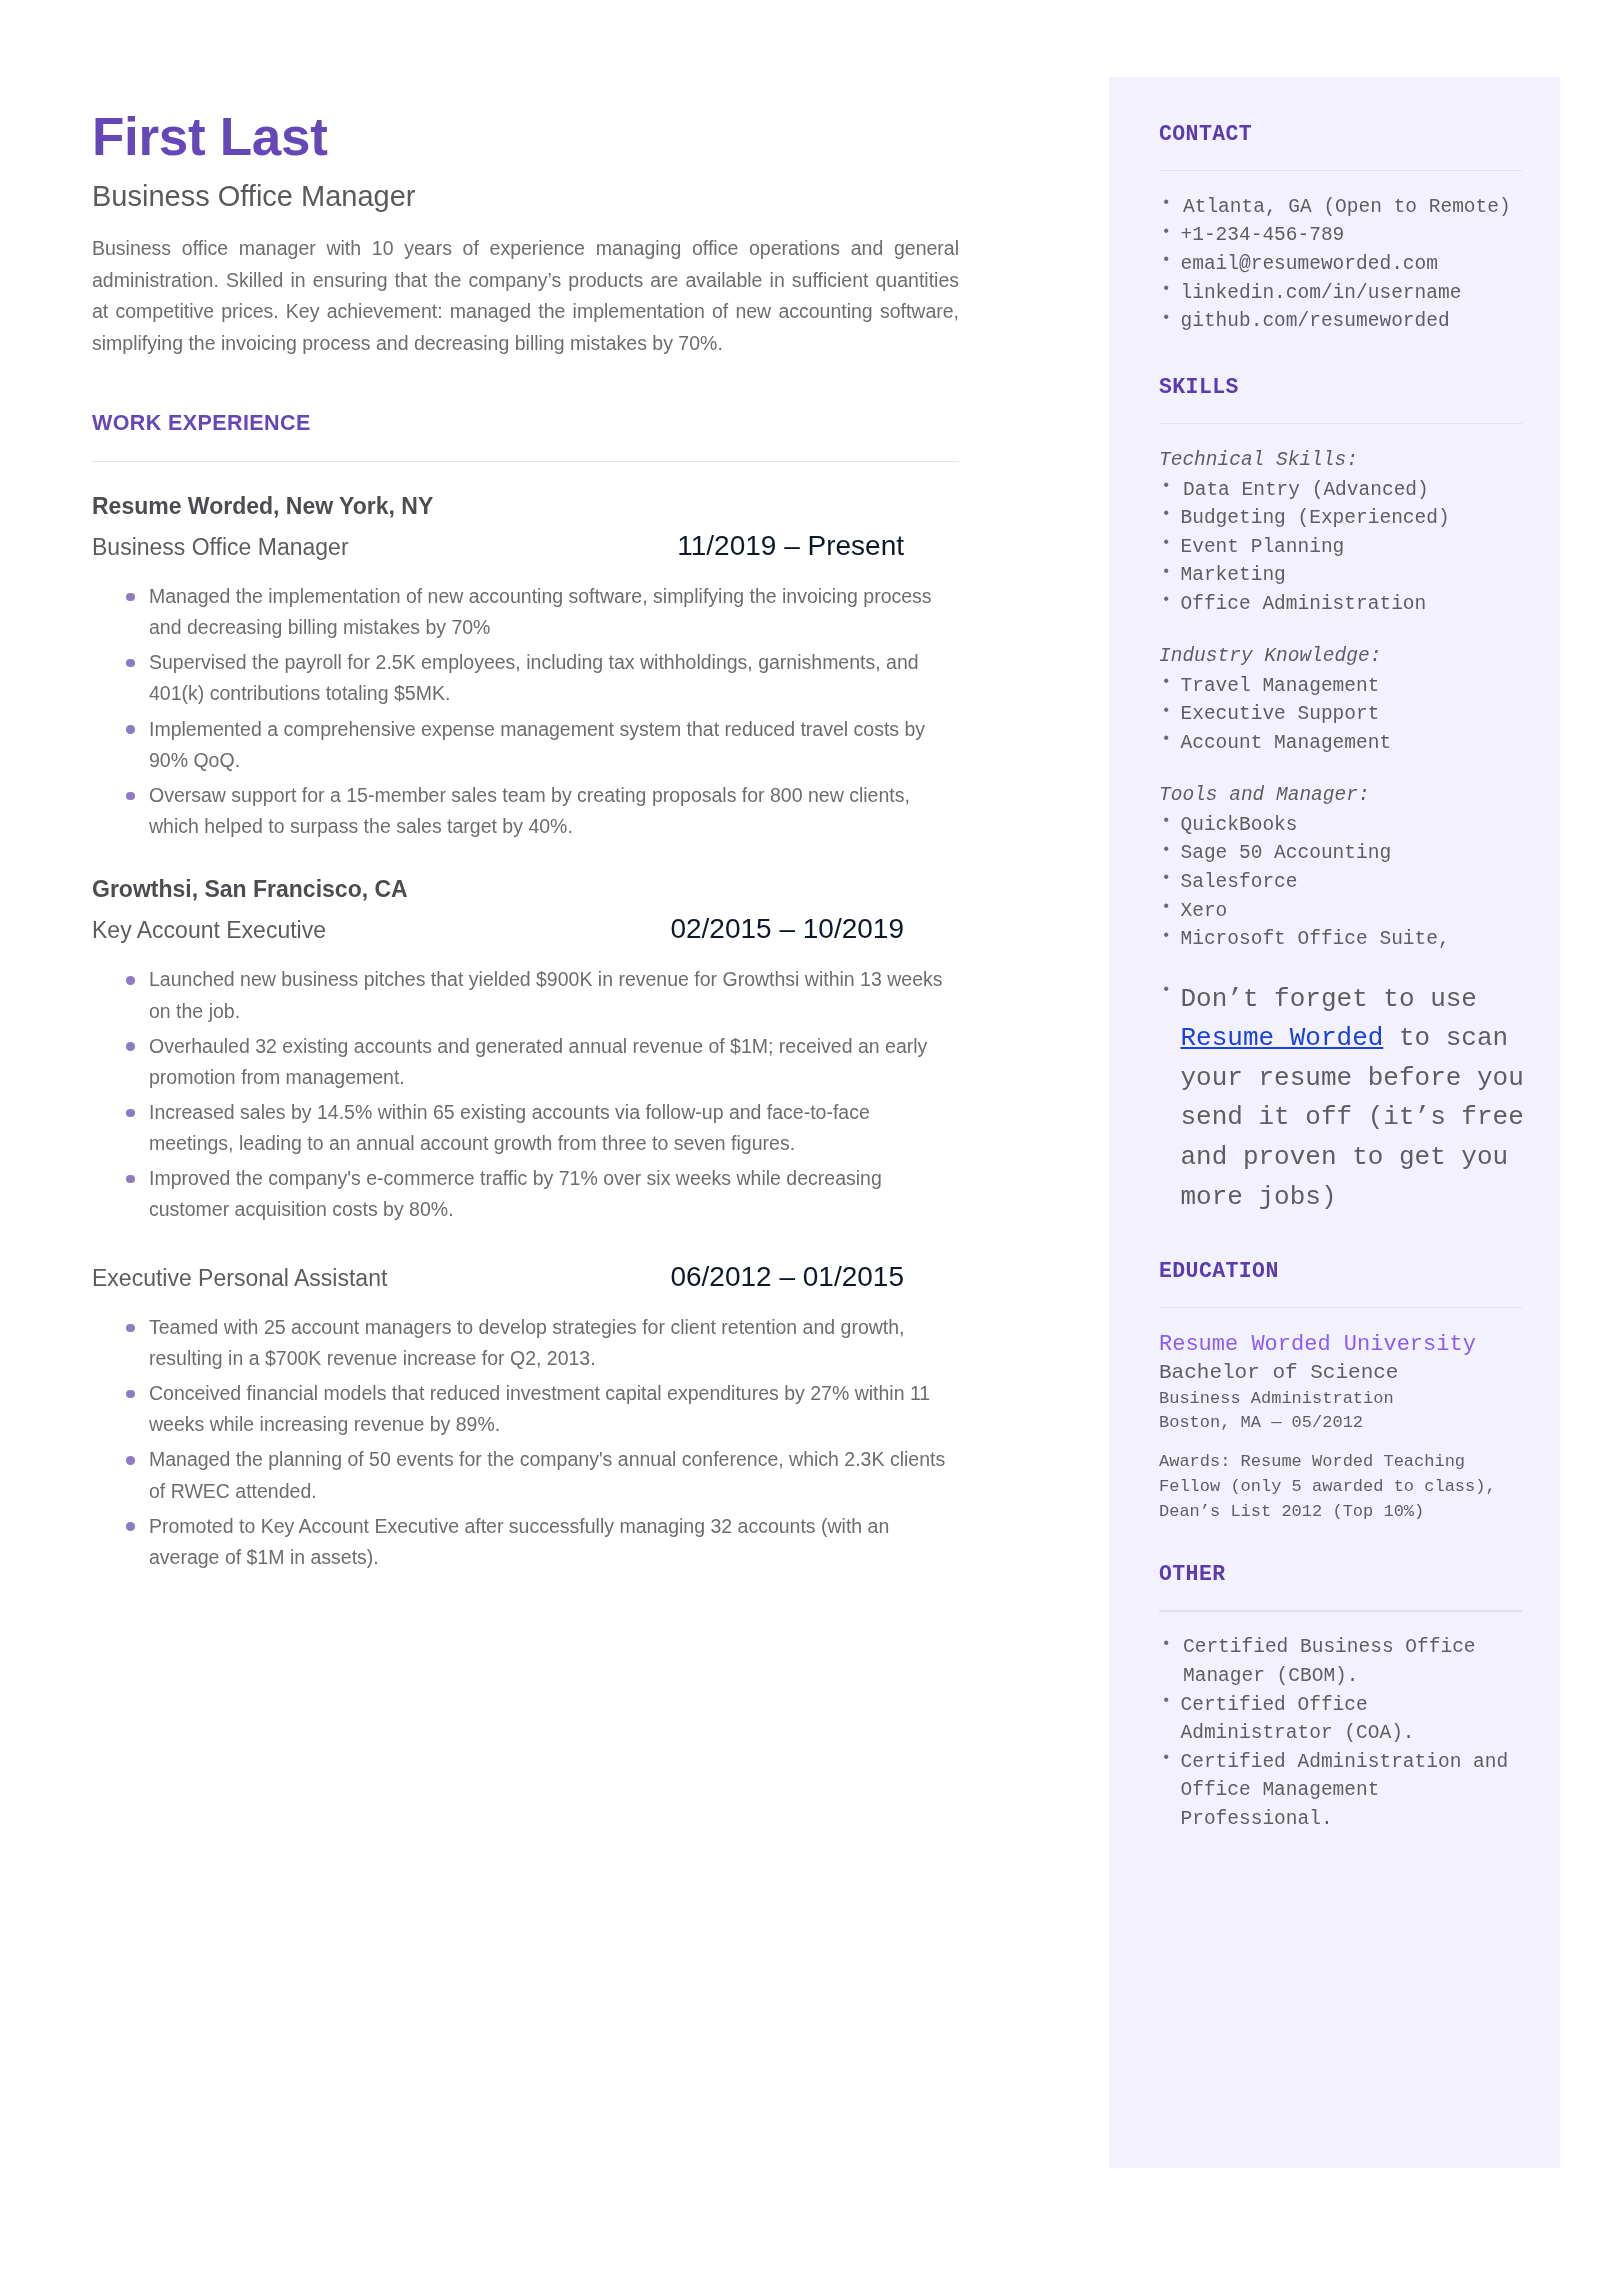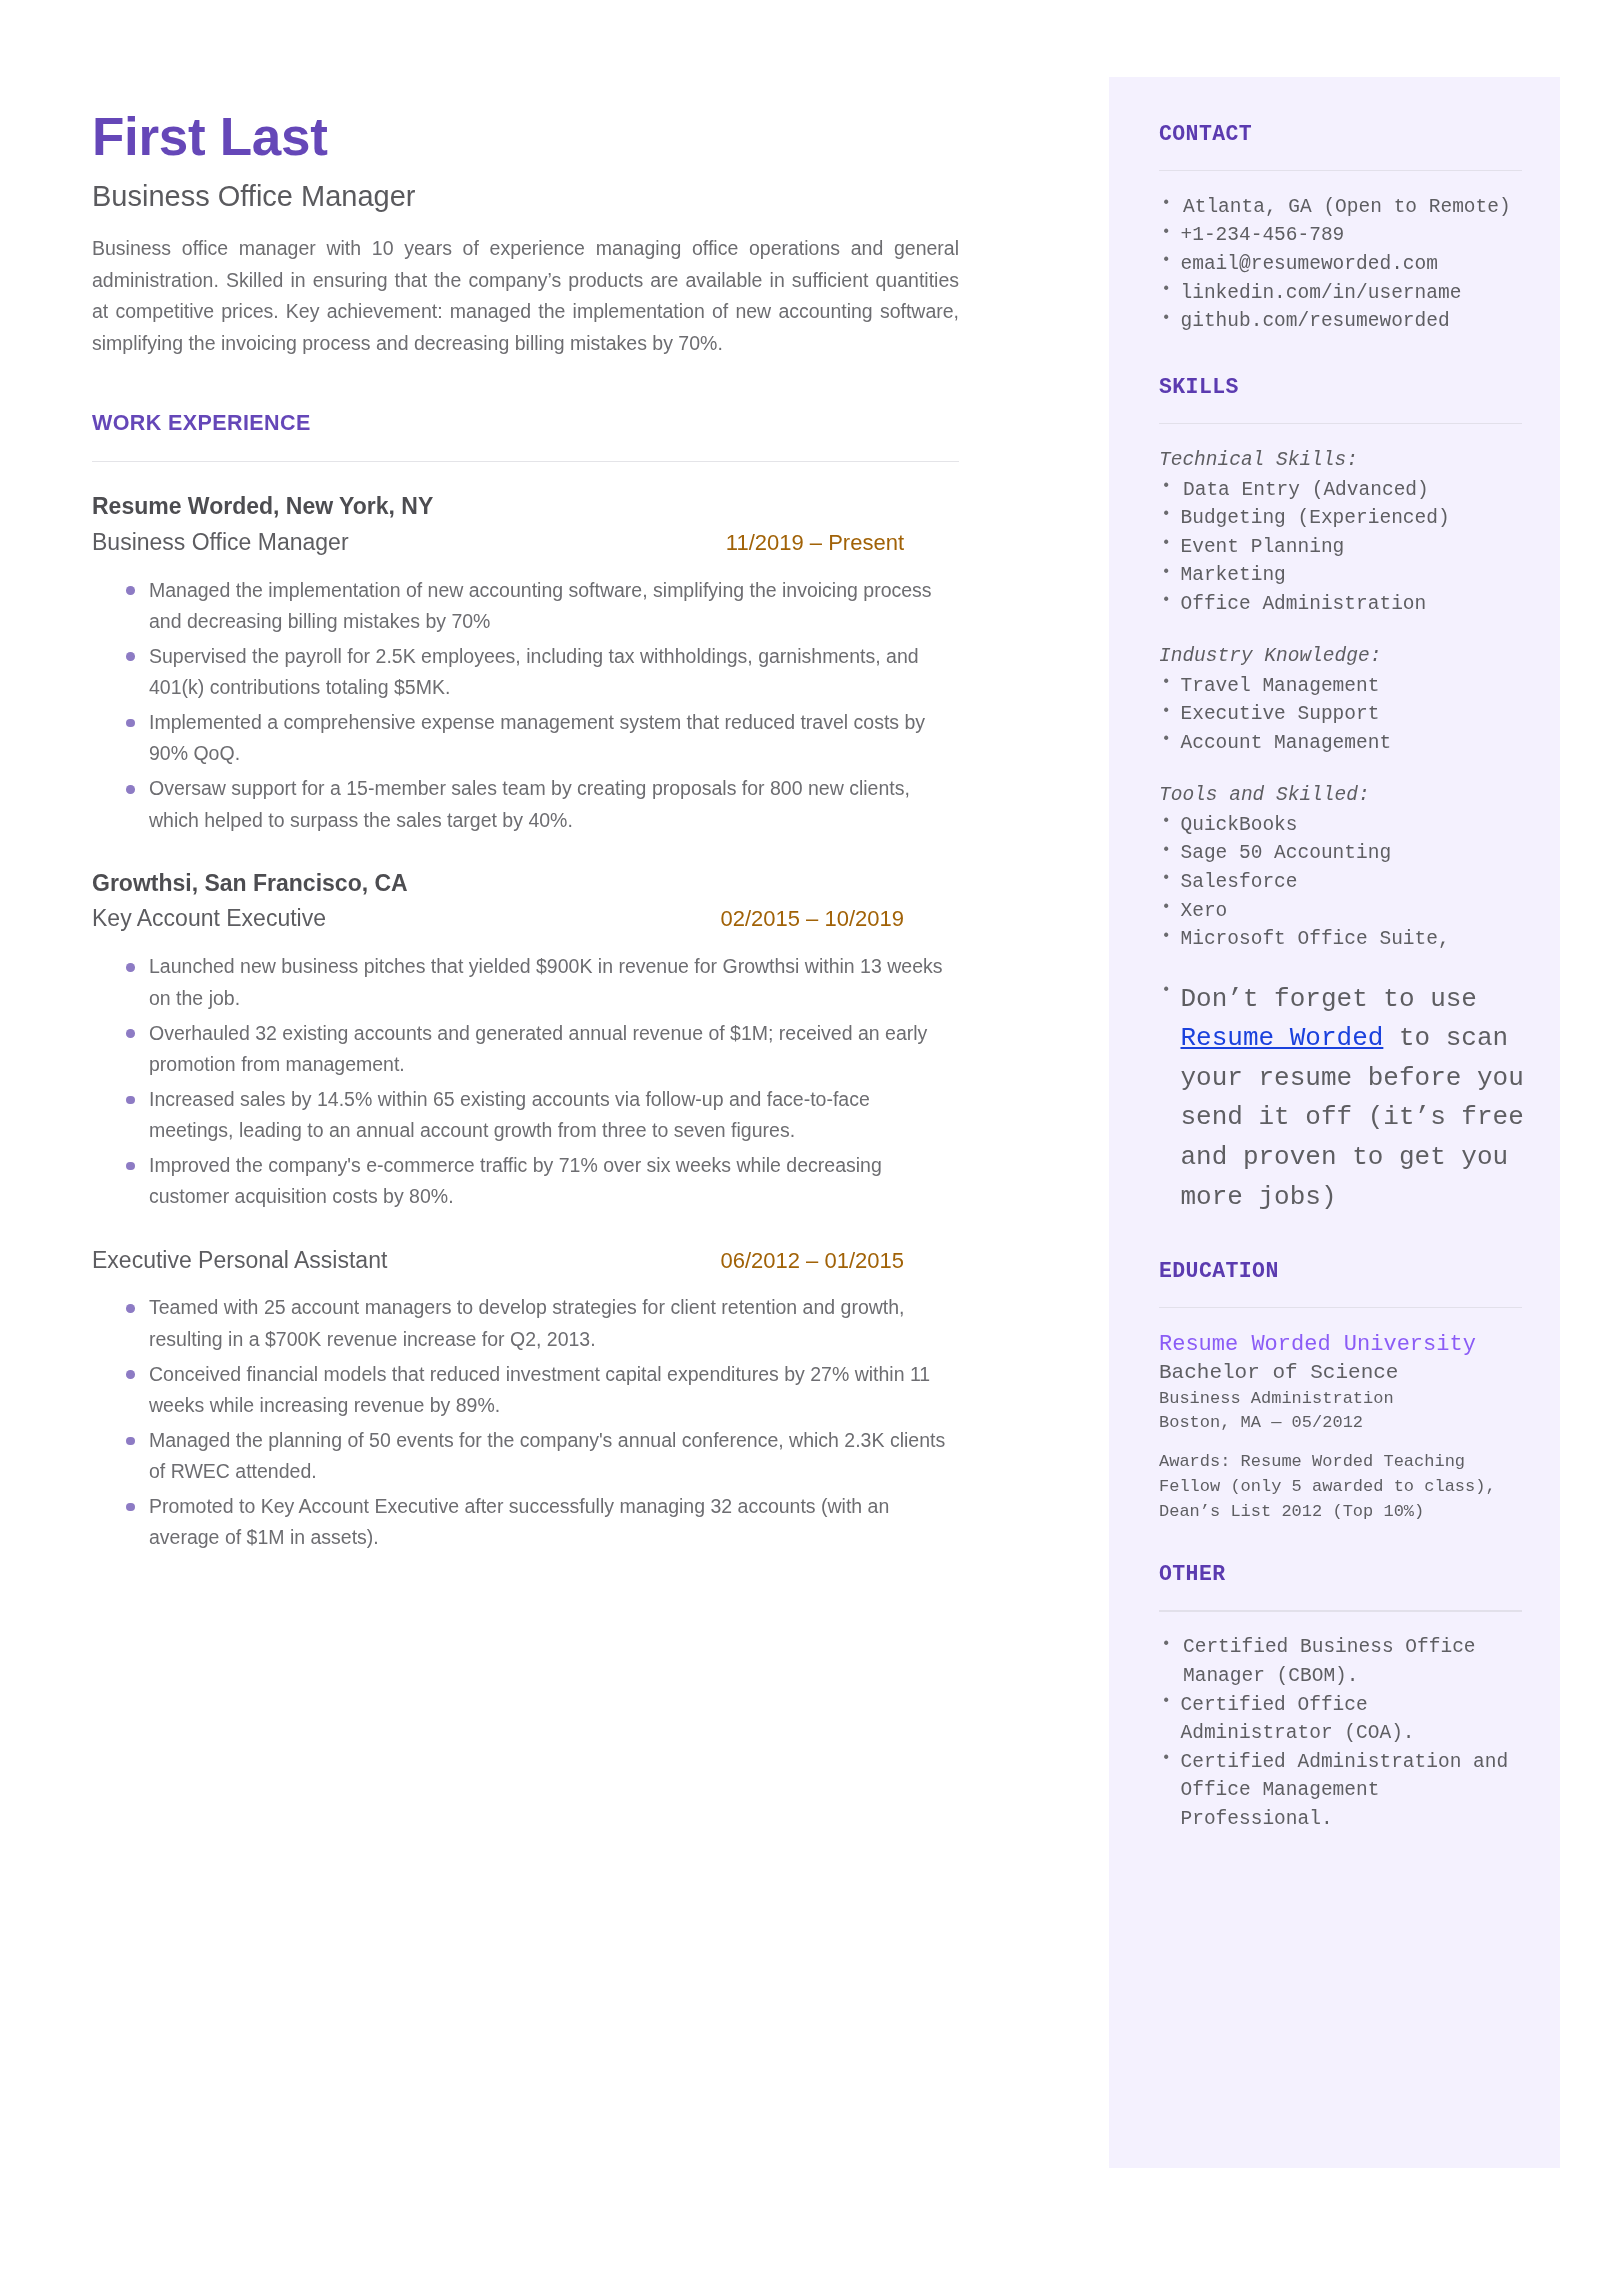--- a/index.html
+++ b/index.html
@@ -185,22 +185,22 @@
     width: 812px;
   }
 
   .job-title {
     color: #5d5d61;
     font-size: 23px;
     line-height: 1.3;
   }
 
   .job-dates {
-    color: #a16207;
-    font-size: 22px;
+    color: #0f172a;
+    font-size: 28px;
     line-height: 1.3;
     white-space: nowrap;
     text-align: right;
   }
 
   .bullets {
     list-style: none;
     margin-top: 17px;
   }
 
@@ -309,21 +309,21 @@
 
     <div class="side-group-label">Industry Knowledge:</div>
     <ul class="side-list">
       <li>Travel Management</li>
       <li>Executive Support</li>
       <li>Account Management</li>
     </ul>
 
     <div class="group-gap"></div>
 
-    <div class="side-group-label">Tools and Skilled:</div>
+    <div class="side-group-label">Tools and Manager:</div>
     <ul class="side-list">
       <li>QuickBooks</li>
       <li>Sage 50 Accounting</li>
       <li>Salesforce</li>
       <li>Xero</li>
       <li>Microsoft Office Suite,</li>
     </ul>
 
     <div class="promo">
       <span>Don’t forget to use </span><a href="#">Resume Worded</a><span> to scan your resume before you send it off (it’s free and proven to get you more jobs)</span>

